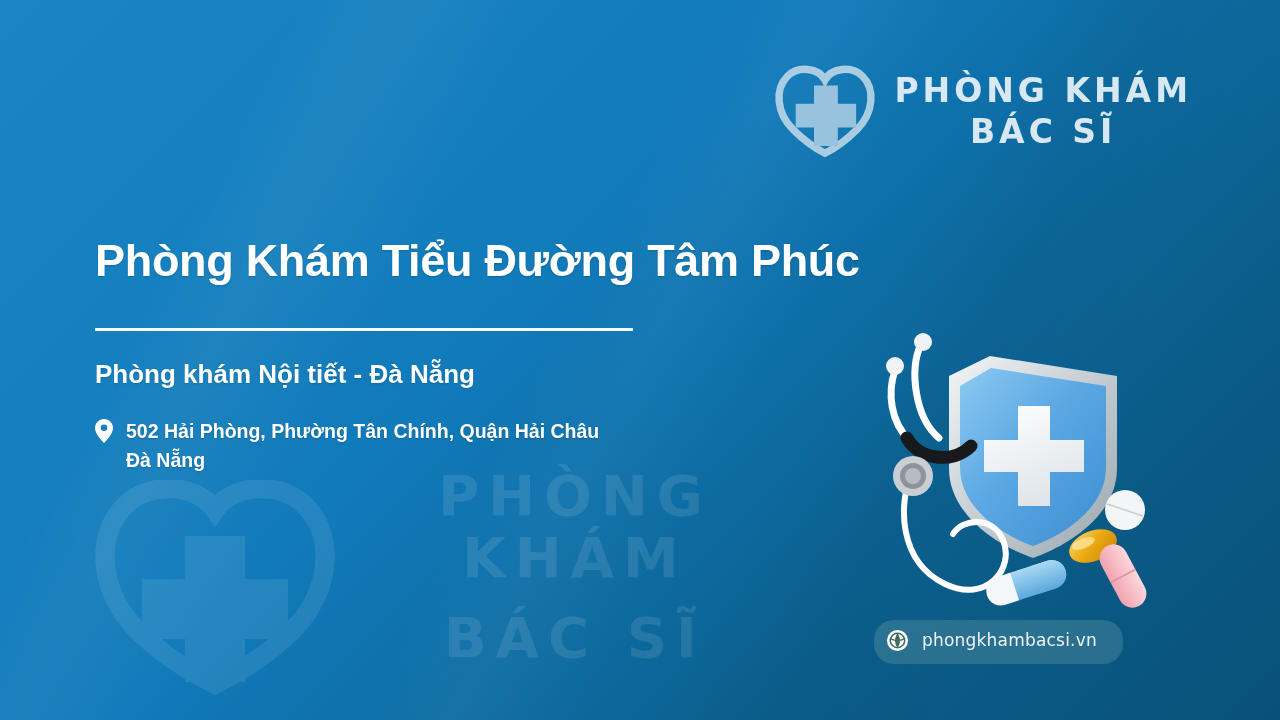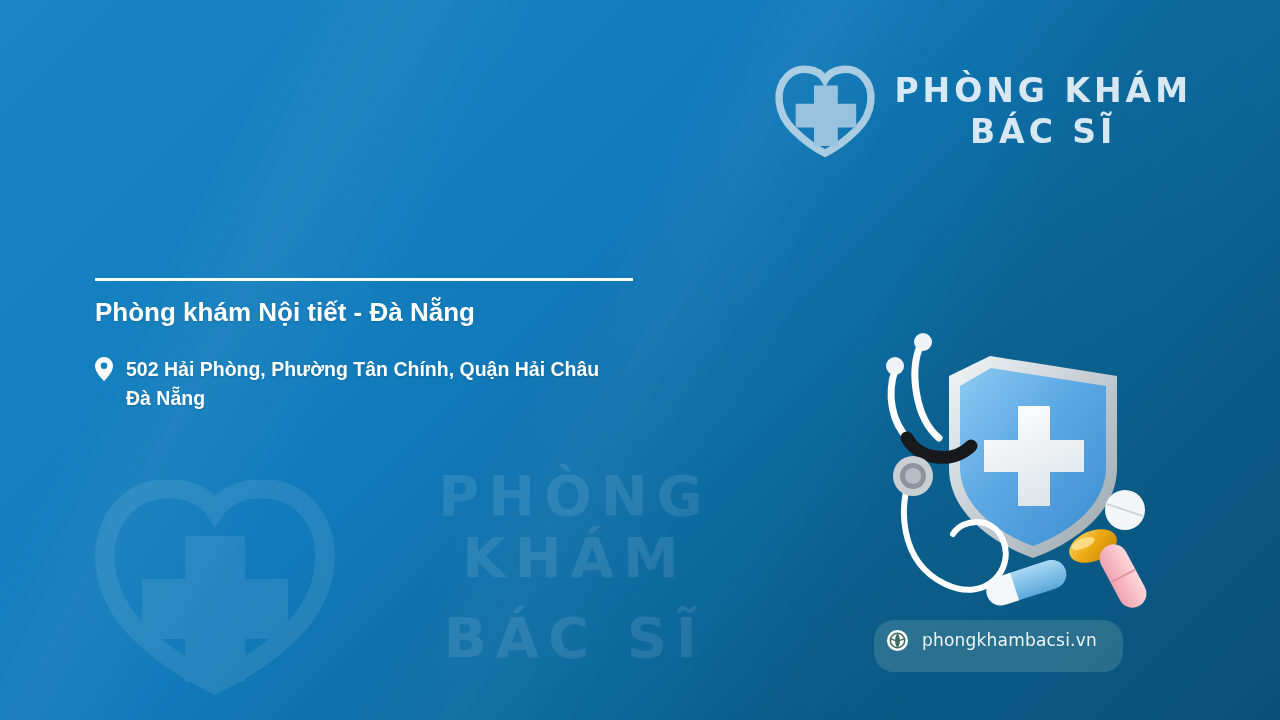--- a/index.html
+++ b/index.html
@@ -117,21 +117,21 @@
     width: 538px;
     height: 3px;
     background: #ffffff;
     margin-top: 42px;
     opacity: 0.97;
   }
   .clinic-subtitle {
     color: #ffffff;
     font-size: 26px;
     font-weight: bold;
-    margin-top: 16px;
+    margin-top: 28px;
     letter-spacing: 0px;
     white-space: nowrap;
     text-shadow: 0 1px 2px rgba(0,0,0,0.15);
   }
 
   .address-row {
     display: flex;
     align-items: flex-start;
     margin-top: 27px;
   }
@@ -161,21 +161,21 @@
   }
 
   
   .site-badge {
     position: absolute;
     left: 874px;
     top: 620px;
     height: 40px;
     display: flex;
     align-items: center;
-    padding: 0 26px 12px 12px;
+    padding: 0 26px 4px 12px;
     border-radius: 20px;
     background: rgba(178, 214, 196, 0.19);
   }
   .globe-icon {
     width: 23px;
     height: 23px;
     flex: 0 0 auto;
     margin-right: 13px;
   }
   .site-url {
@@ -210,20 +210,21 @@
                C66 97, 81 88, 95 74 C113 56, 115 30, 101 16 C89 4, 67 7, 60 20 Z" fill="none" stroke="#cfe2ee" stroke-width="8"></path>
       <path d="M48 26 h26 v20 h20 v26 h-20 v20 h-26 v-20 h-20 v-26 h20 z" fill="#b9d5e8"></path>
     </svg>
     <div class="logo-text">
       <div class="logo-line1">PHÒNG KHÁM</div>
       <div class="logo-line2">BÁC SĨ</div>
     </div>
   </div>
 
   <div class="content">
+    <div class="clinic-title">Phòng Khám Tiểu Đường Tâm Phúc</div>
     <div class="divider"></div>
     <div class="clinic-subtitle">Phòng khám Nội tiết - Đà Nẵng</div>
 
     <div class="address-row">
       <svg class="pin-icon" viewBox="0 0 24 32">
         <path d="M12 0 C5.4 0 0 5.4 0 12 C0 21 12 32 12 32 C12 32 24 21 24 12 C24 5.4 18.6 0 12 0 Z" fill="#ffffff"></path>
         <circle cx="12" cy="11.6" r="4.4" fill="#1680c0"></circle>
       </svg>
       <div class="address-text">
         <span>502 Hải Phòng,  Phường Tân Chính,  Quận Hải Châu</span><br>

